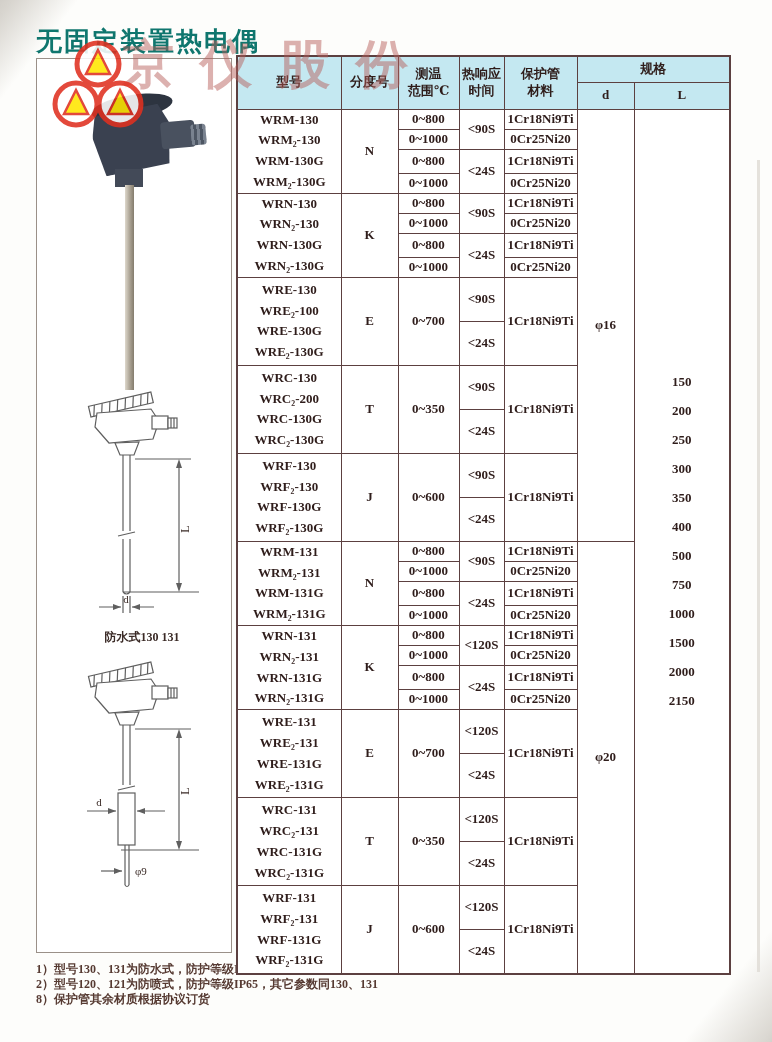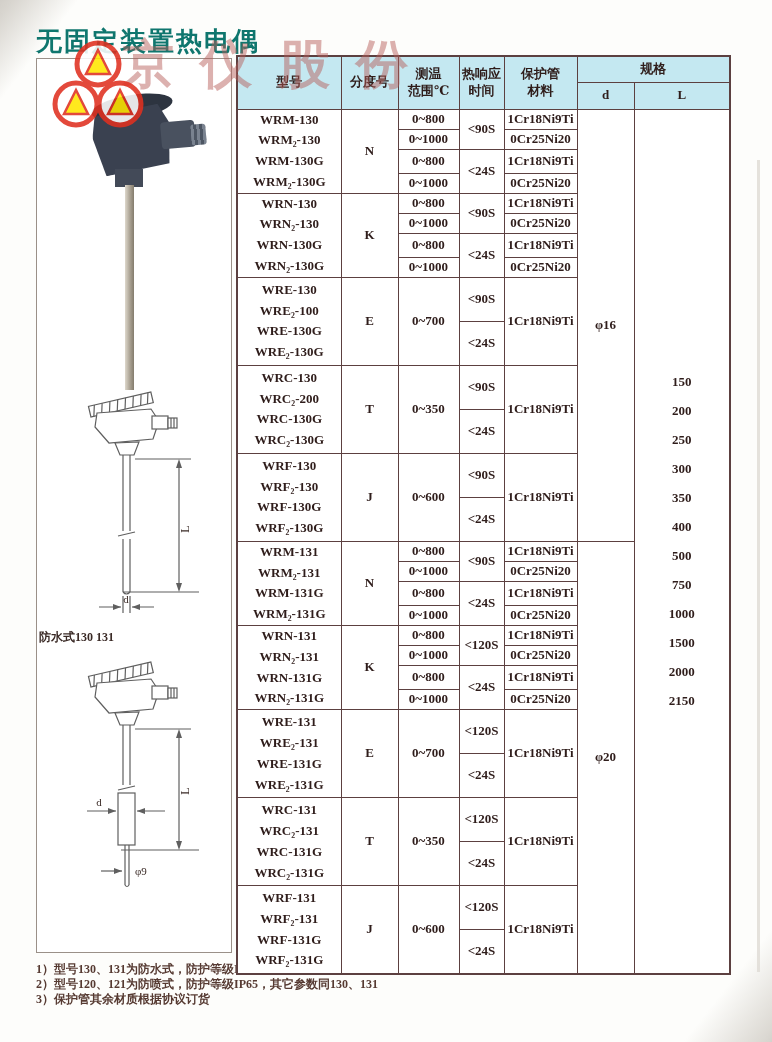--- a/index.html
+++ b/index.html
@@ -23,21 +23,21 @@
   .p-head{position:absolute;left:28px;top:14px;width:78px;height:66px;background:#3a4150;transform:rotate(-7deg);
         clip-path:polygon(6% 8%,88% 0,100% 30%,94% 92%,12% 100%,0 40%);}
   .p-conn{position:absolute;left:96px;top:28px;width:34px;height:27px;background:#49515f;border-radius:4px;transform:rotate(-5deg);}
   .p-rib{position:absolute;left:126px;top:31px;width:15px;height:21px;border-radius:3px;transform:rotate(-5deg);
         background:repeating-linear-gradient(90deg,#79828f 0 3px,#4d5663 3px 6px);}
   .p-neck{position:absolute;left:50px;top:76px;width:28px;height:18px;background:#434a58;}
   .p-rod{position:absolute;left:60px;top:92px;width:9px;height:205px;
         background:linear-gradient(90deg,#ded8cc,#aaa293 55%,#847c6d);}
   .diag{position:absolute;left:22px;}
   .diag svg{display:block;}
-  .fig-caption{position:absolute;left:2px;width:100%;font-size:12px;font-weight:bold;color:#3a2a26;}
+  .fig-caption{position:absolute;left:8px;width:100%;text-align:center;font-size:12px;font-weight:bold;color:#3a2a26;}
   
   .spec-table{position:absolute;left:236px;top:55px;border-collapse:collapse;table-layout:fixed;width:493px;
         background:#fff;border:2px solid #5c4040;z-index:4;}
   .spec-table th,.spec-table td{border:1px solid #5c4040;text-align:center;vertical-align:middle;padding:0;
         color:#2f1d1b;font-weight:bold;font-size:13px;line-height:1.3;overflow:hidden;}
   .spec-table thead th{background:#c4e8f1;white-space:pre-line;}
   .spec-table thead tr.hr1{height:26px;}
   .spec-table thead tr.hr2{height:27px;}
   td.models{white-space:pre-line;line-height:1.6;}
   td.lcell{white-space:pre-line;line-height:29px;}
@@ -364,15 +364,15 @@
       </tr>
       <tr class="rB">
         <td>&lt;24S</td>
       </tr>
     </tbody>
   </table>
 
   <div class="footnotes">
     <div>1）型号130、131为防水式，防护等级IP55</div>
     <div>2）型号120、121为防喷式，防护等级IP65，其它参数同130、131</div>
-    <div>3）保护管其余材质根据协议订货</div>
+    <div>8）保护管其余材质根据协议订货</div>
   </div>
 </div>
 
 </body></html>

